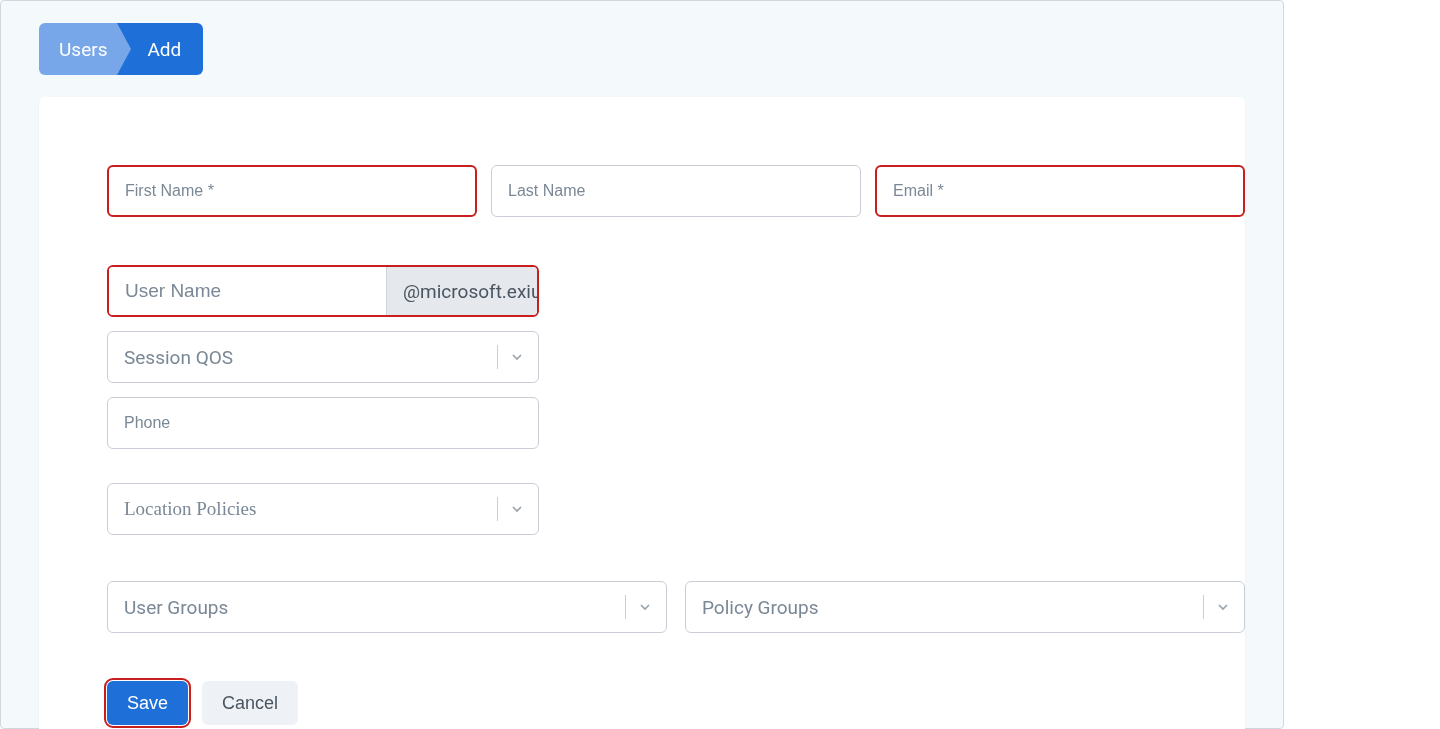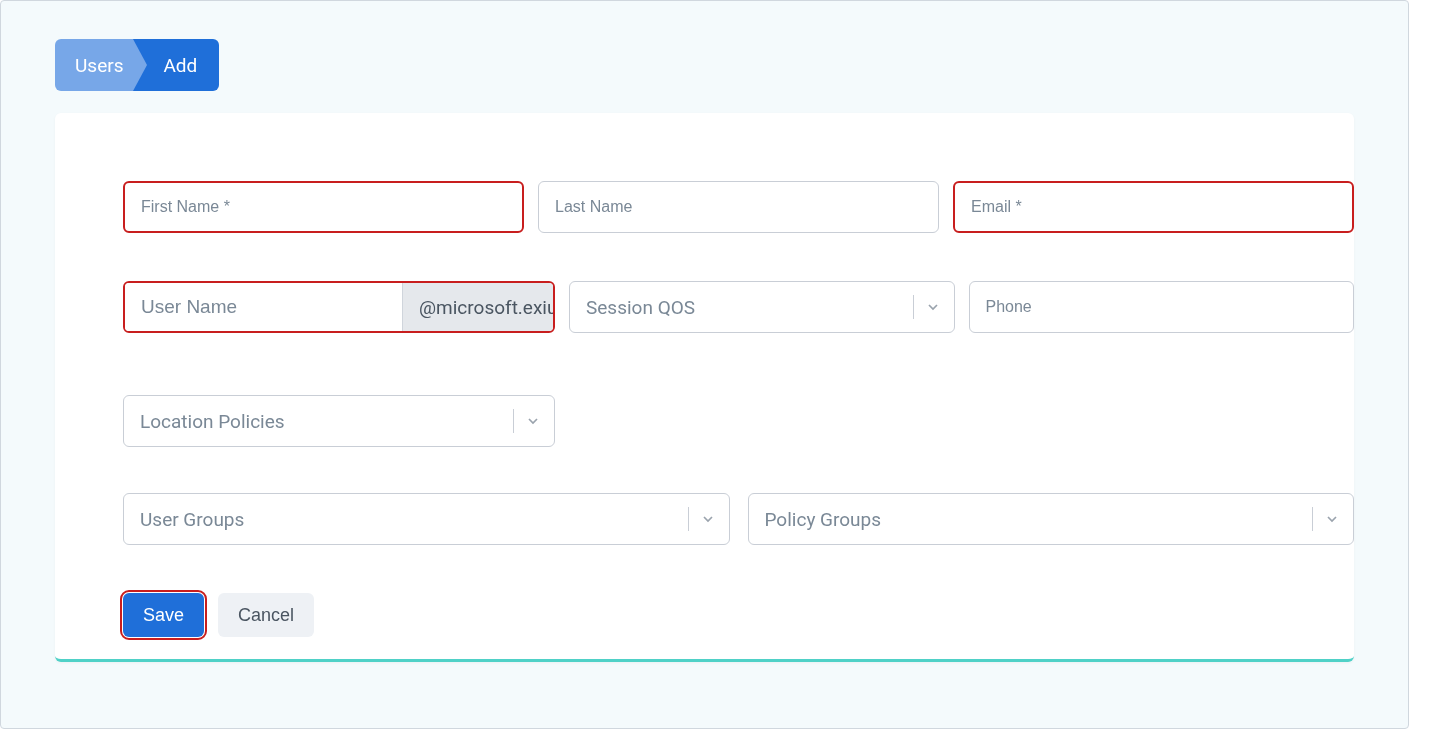--- a/index.html
+++ b/index.html
@@ -1,23 +1,23 @@
 <!DOCTYPE html>
 <html><head>
 <meta charset="utf-8">
 <style>
   * { box-sizing: border-box; margin: 0; padding: 0; }
   html, body { width: 1440px; height: 729px; font-family: -apple-system, BlinkMacSystemFont, "Segoe UI", Roboto, sans-serif; }
   .outer {
-    width: 1409px;
+    width: 1284px;
     height: 729px;
     border: 1px solid #d0d7de;
     border-radius: 4px;
     background: #f4fafc;
-    padding: 16px;
+    padding: 0;
     position: relative;
   }
   .breadcrumb {
     display: flex;
     align-items: center;
     margin: 22px 0 0 38px;
     height: 52px;
   }
   .crumb {
     position: relative;
@@ -62,21 +62,21 @@
   }
   .row {
     display: flex;
     gap: 14px;
     padding: 0 0 0 0;
     margin: 0 0 48px 0;
   }
   .row .cell { display: flex; }
   .row1 .cell { width: 432px; }
   .row2 .cell { width: 432px; }
-  .row3 .cell { width: 432px; }
+  .row3 .cell { width: 432px; font-family: Liberation Serif, serif; }
   .row4 .cell { width: 655px; }
   .row1, .row2 { margin-left: 68px; }
   .row3 { margin-left: 68px; }
   .row4 { margin-left: 68px; gap: 18px; }
 
   .input {
     width: 100%;
     height: 52px;
     border: 1px solid #c9ced6;
     border-radius: 6px;
@@ -164,21 +164,21 @@
     background: #1f6fd9;
     color: #fff;
     outline: 2px solid #c81e1e;
     outline-offset: 1px;
   }
   .btn-secondary {
     background: #eef1f5;
     color: #4a5561;
   }
 
-  .row2 { margin-bottom: 62px; }
+  .row2 { margin-bottom: 34px; flex-direction: column; }
   .row3 { margin-bottom: 46px; }
   .row4 { margin-bottom: 0; }
 
 </style>
 </head>
 <body>
 
 <div class="outer">
 
   <div class="breadcrumb">

